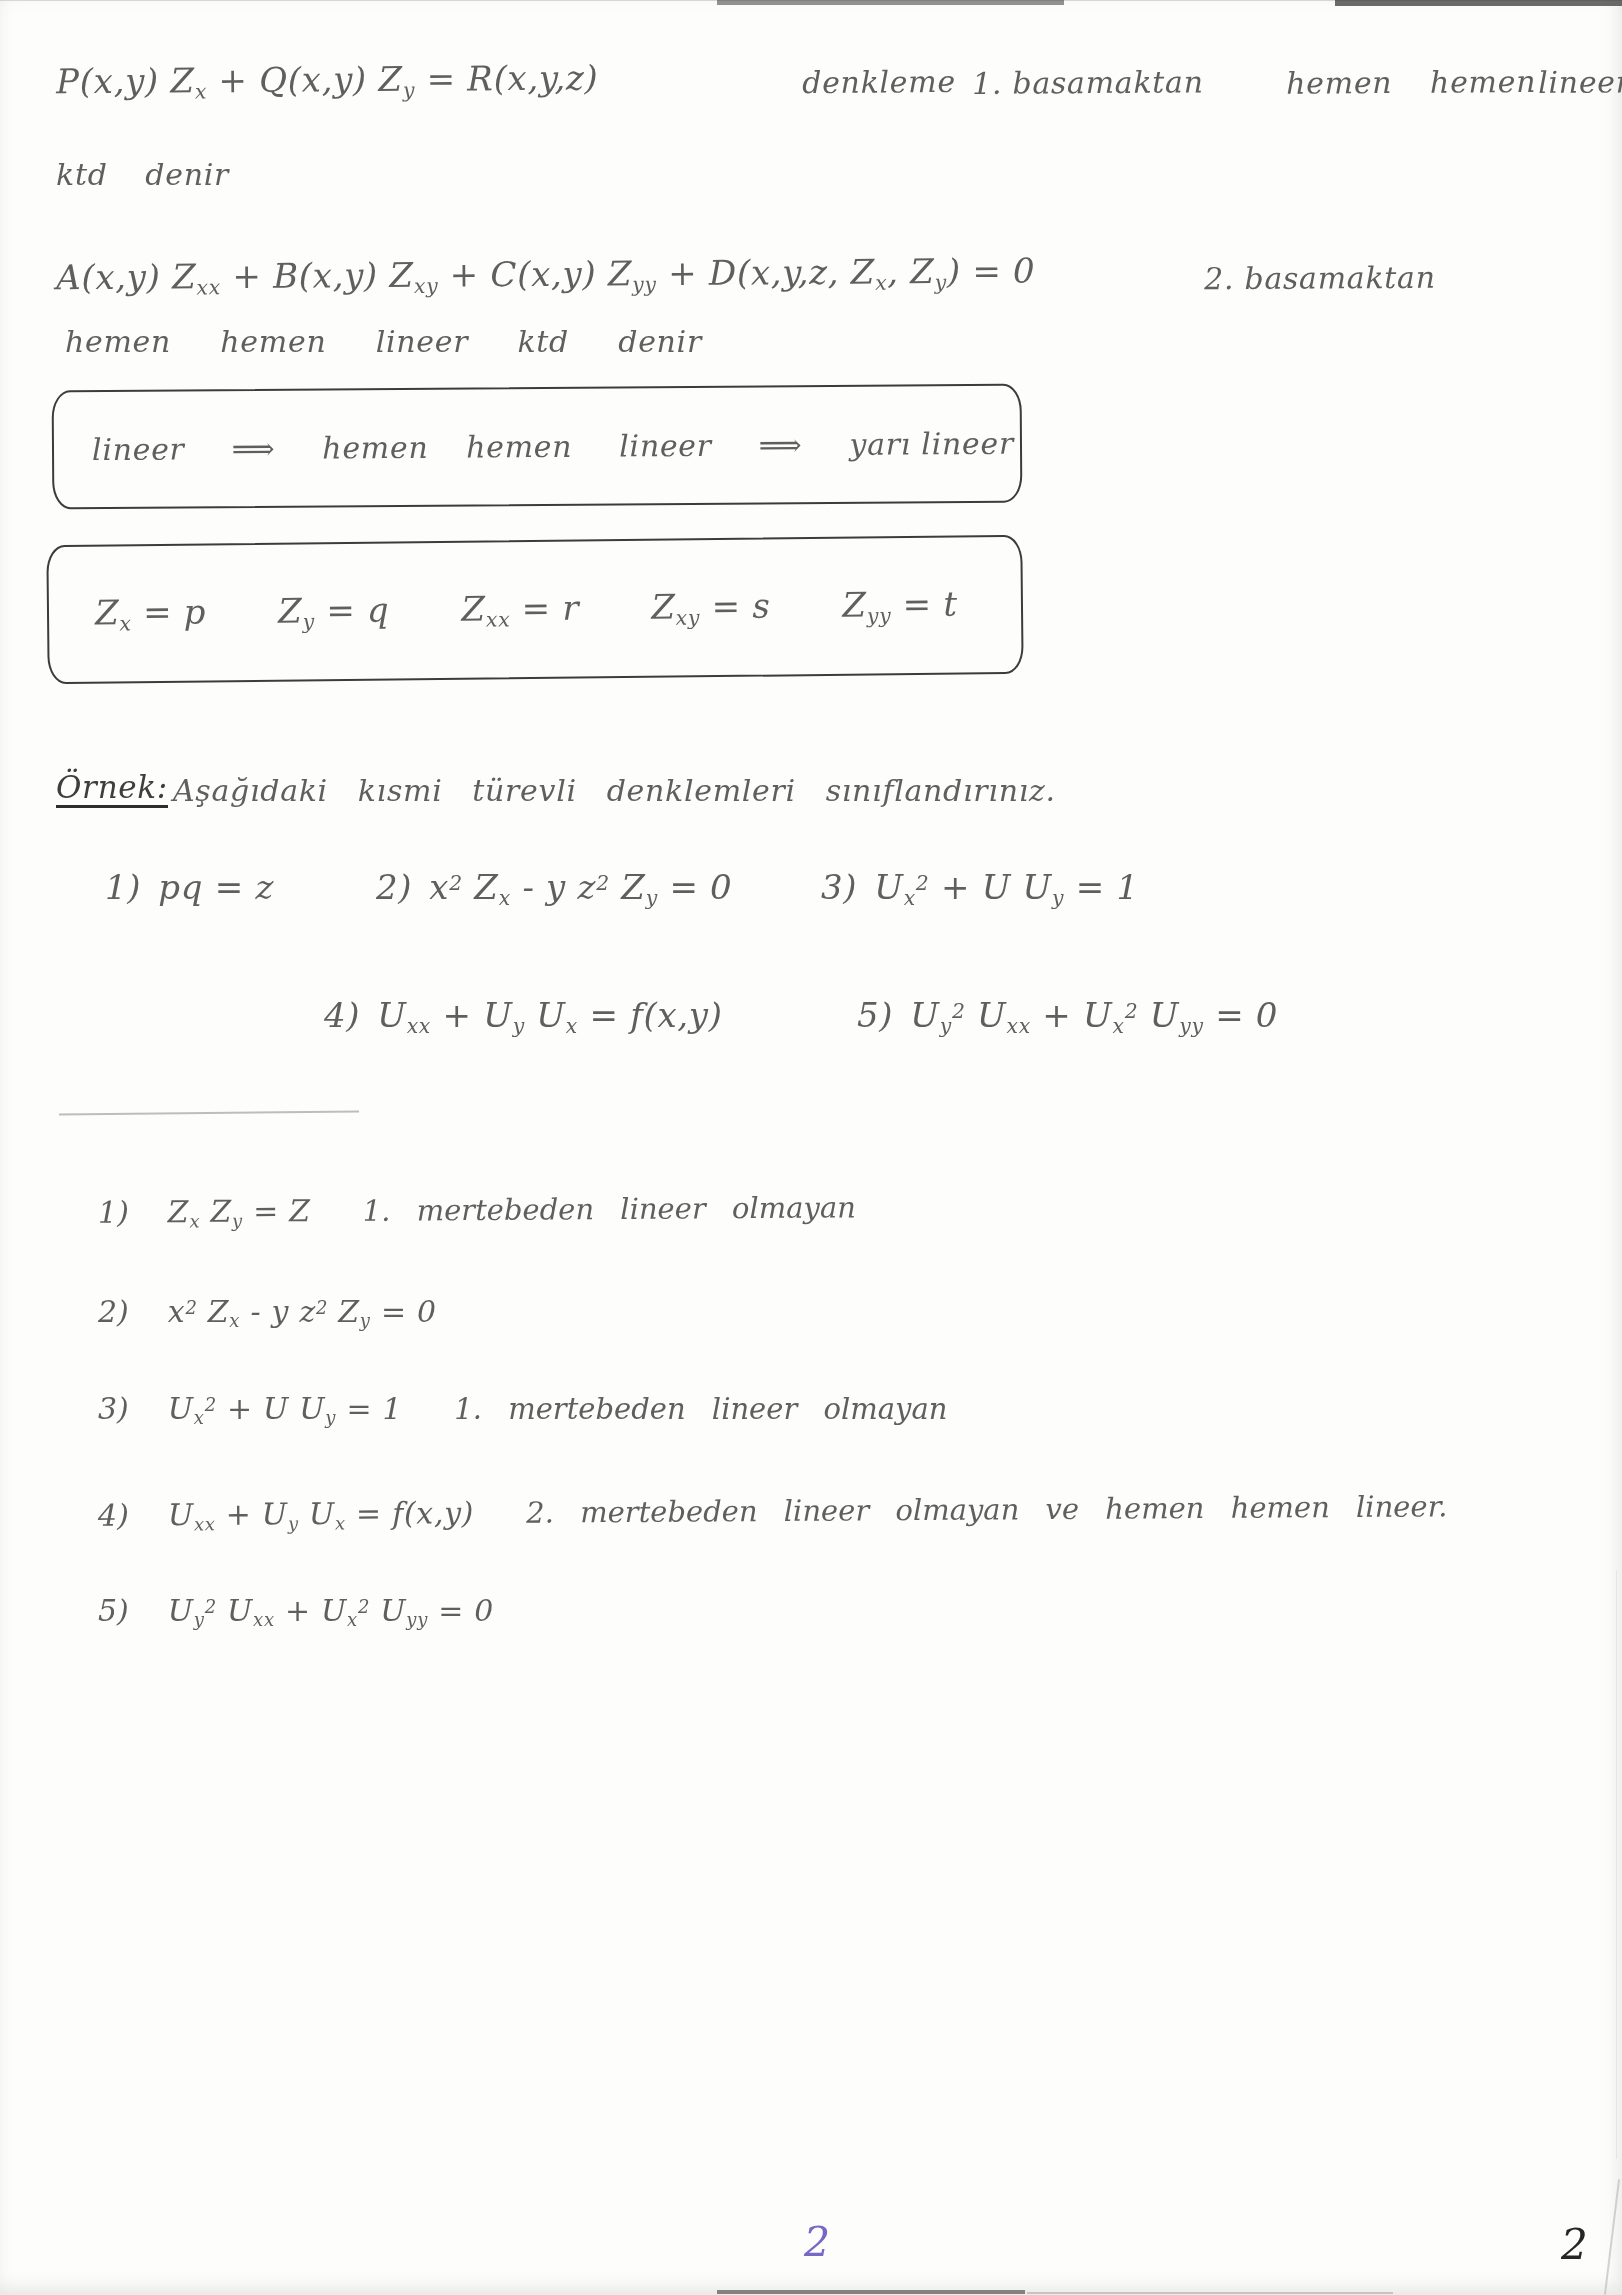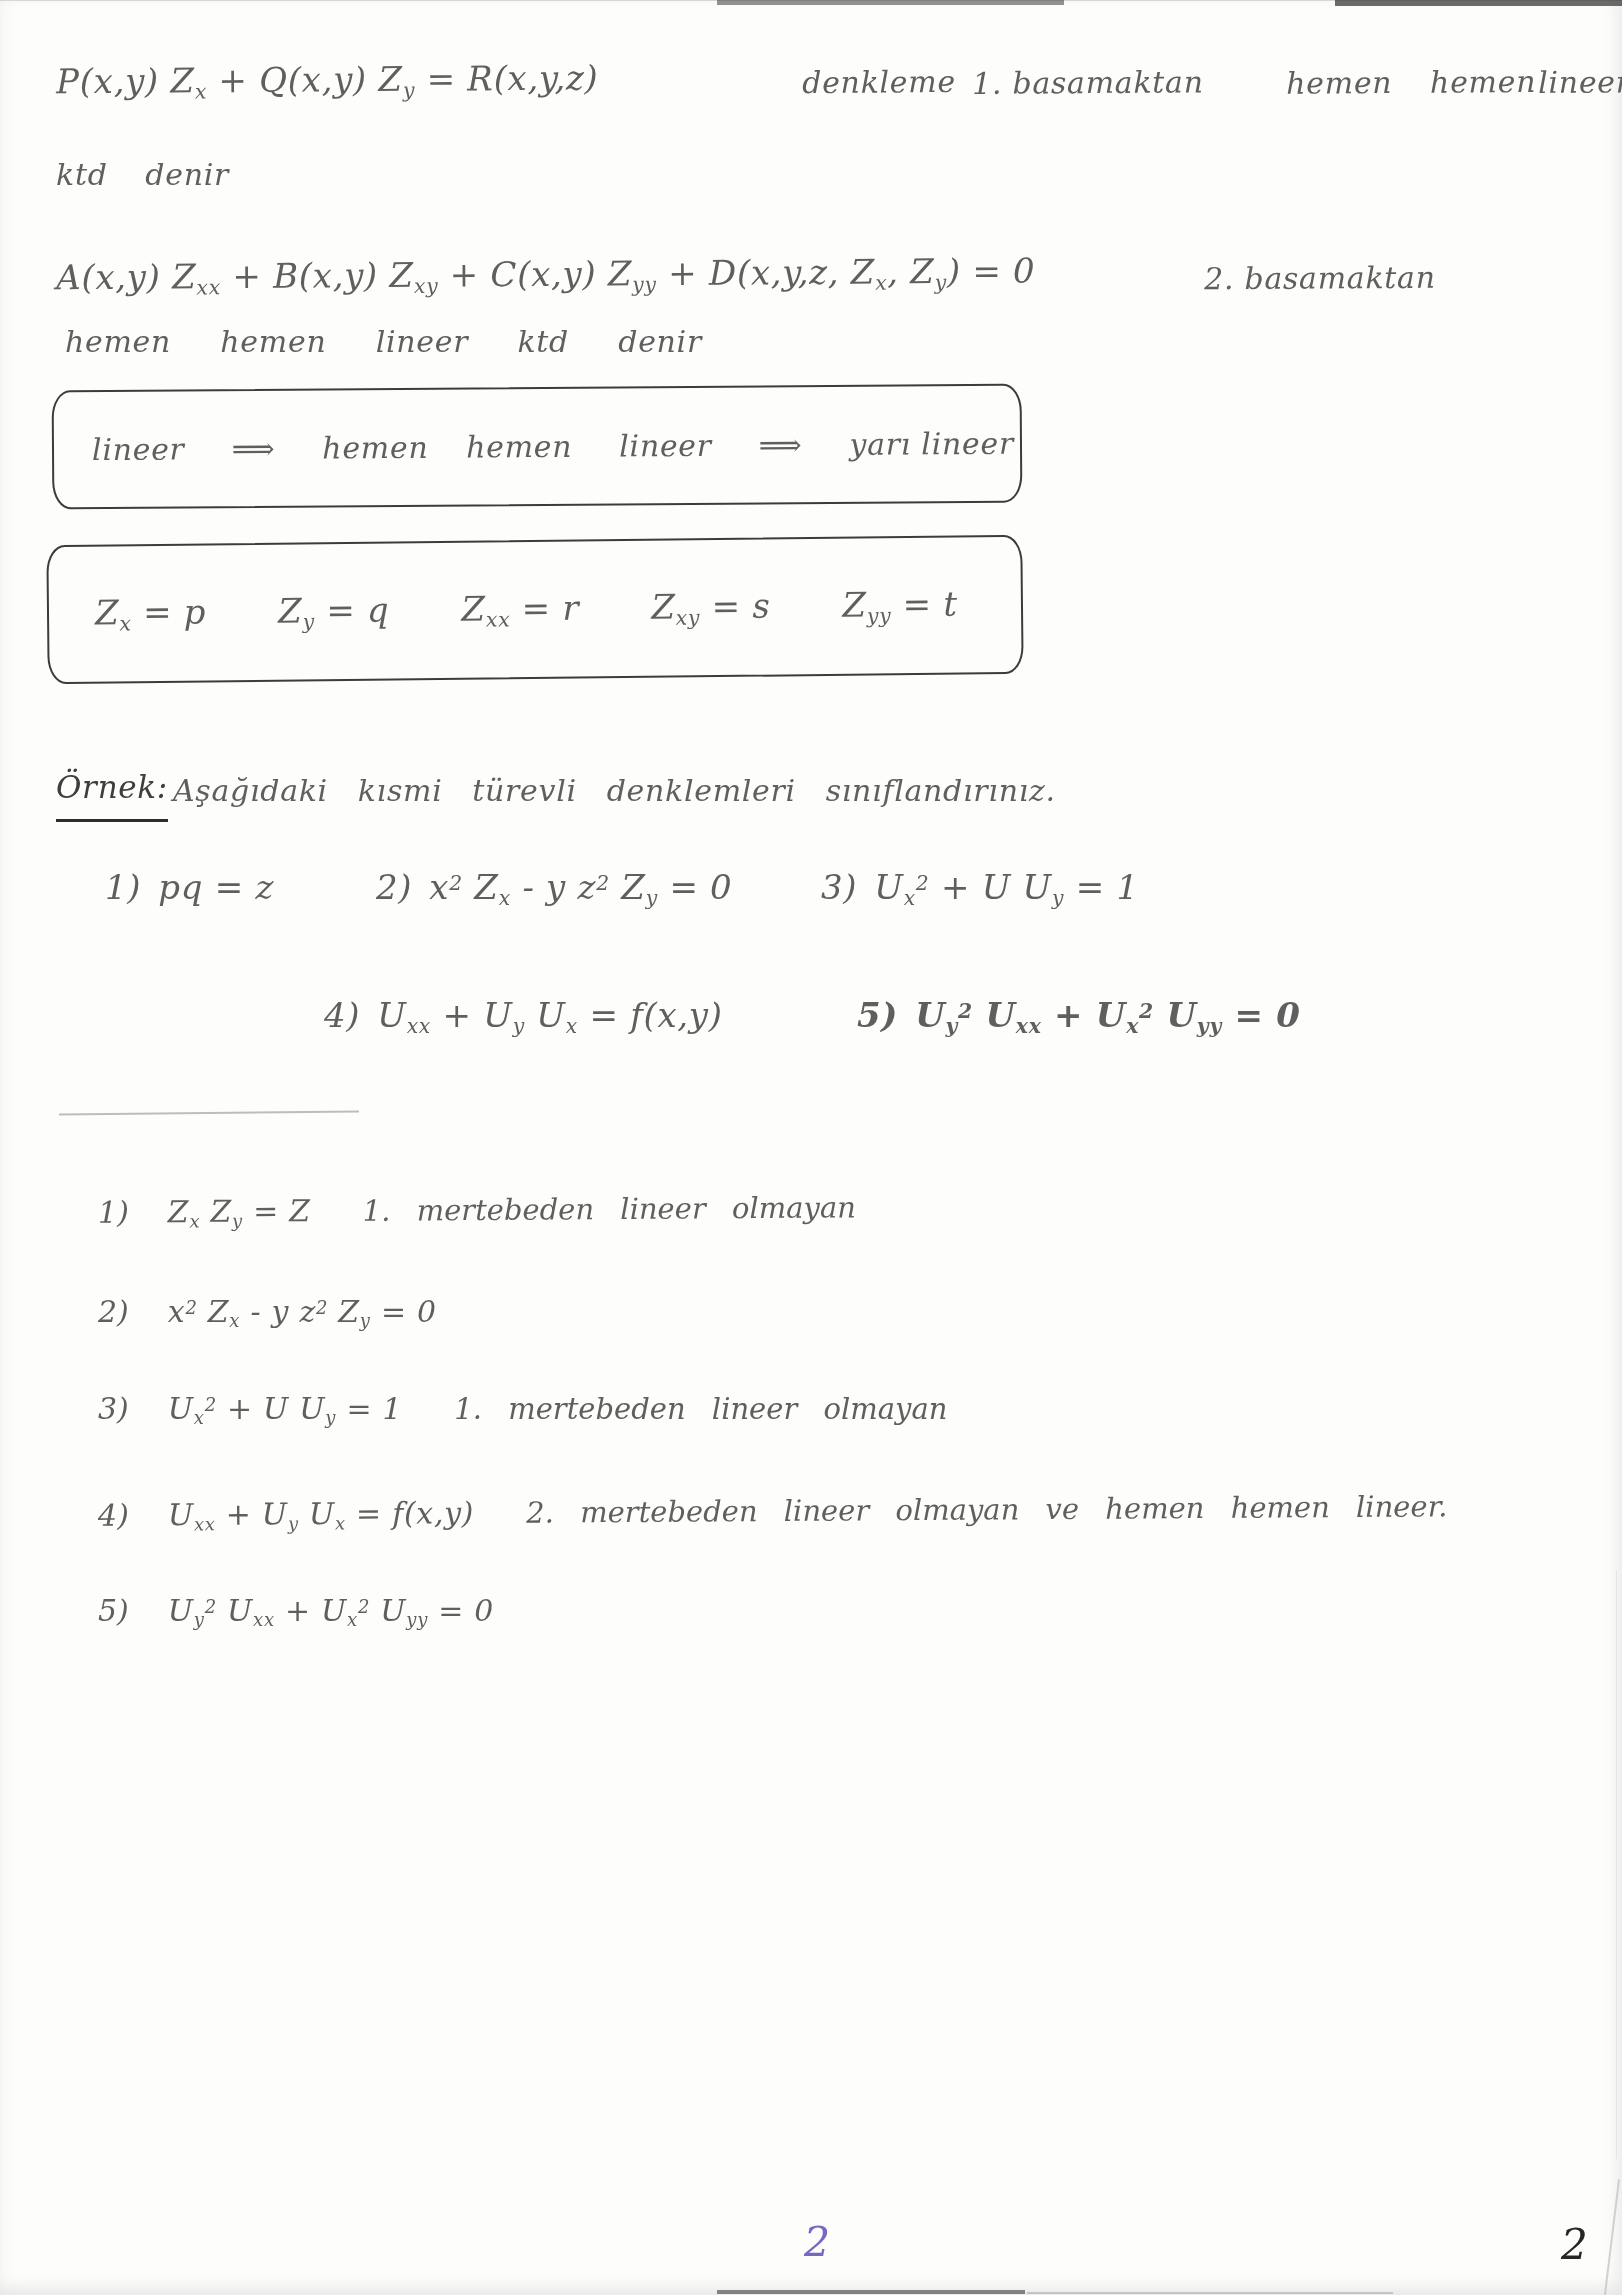--- a/index.html
+++ b/index.html
@@ -30,21 +30,21 @@
     border-radius:18.3px/27.5px;
     display:flex;align-items:center;
     box-sizing:border-box;
     background:transparent;
   }
   .notebox .row{display:flex;align-items:center;}
 
   .ex-label{
     font-size:31px;color:#3e3e3e;
     border-bottom:3.9px solid #2e2e2e;
-    padding-bottom:14px;letter-spacing:0.7px;
+    padding-bottom:0;letter-spacing:0.7px;
   }
   .ans-row{position:absolute;display:flex;align-items:baseline;}
   .ans-no{font-size:30px;margin-right:39px;}
   .ans-eq{font-size:30px;letter-spacing:0.7px;margin-right:52px;}
   .ans-note{font-size:29px;word-spacing:17px;}
 
   .prob-no{margin-right:17px;}
 
   .divider{position:absolute;background:#bdbdbd;transform:rotate(-.6deg);}
 
@@ -131,21 +131,21 @@
   </div>
 
   <div class="line" style="top:867px;">
     <span class="tok eq" style="left:105px;"><span class="prob-no">1)</span><span>pq = z</span></span>
     <span class="tok eq" style="left:376px;"><span class="prob-no">2)</span><span>x<sup>2</sup> Z<sub>x</sub> - y z<sup>2</sup> Z<sub>y</sub> = 0</span></span>
     <span class="tok eq" style="left:821px;"><span class="prob-no">3)</span><span>U<sub>x</sub><sup>2</sup> + U U<sub>y</sub> = 1</span></span>
   </div>
 
   <div class="line" style="top:995px;">
     <span class="tok eq" style="left:324px;"><span class="prob-no">4)</span><span>U<sub>xx</sub> + U<sub>y</sub> U<sub>x</sub> = f(x,y)</span></span>
-    <span class="tok eq" style="left:857px;font-weight:bold;"><span class="prob-no">5)</span><span>U<sub>y</sub><sup>2</sup> U<sub>xx</sub> + U<sub>x</sub><sup>2</sup> U<sub>yy</sub> = 0</span></span>
+    <span class="tok eq" style="left:857px;"><span class="prob-no">5)</span><span>U<sub>y</sub><sup>2</sup> U<sub>xx</sub> + U<sub>x</sub><sup>2</sup> U<sub>yy</sub> = 0</span></span>
   </div>
 
   <div class="divider" style="left:59px;top:1112px;width:300px;height:2px;"></div>
 
   <div class="ans-row tilt-a" style="left:98px;top:1192px;">
     <span class="ans-no">1)</span>
     <span class="ans-eq">Z<sub>x</sub> Z<sub>y</sub> = Z</span>
     <span class="ans-note">1. mertebeden lineer olmayan</span>
   </div>
   <div class="ans-row" style="left:98px;top:1294px;">

